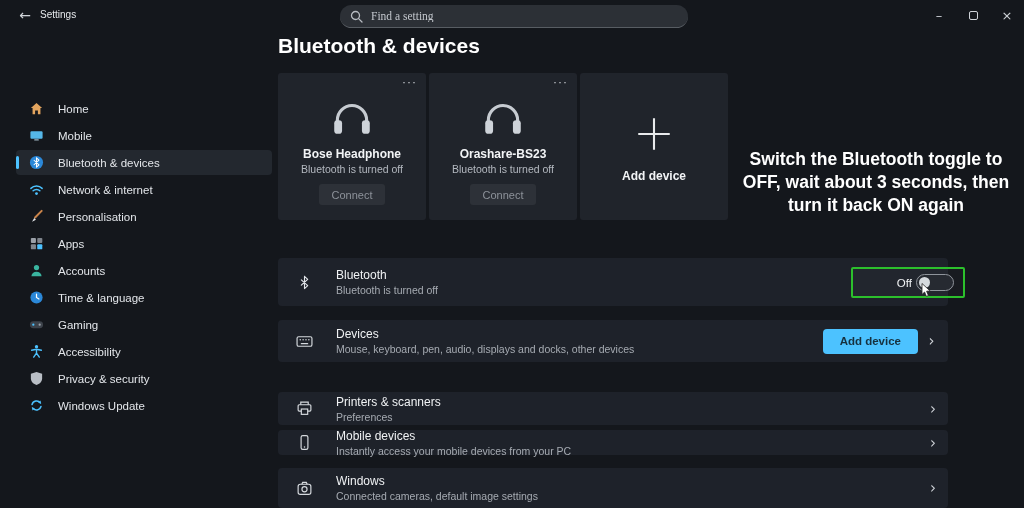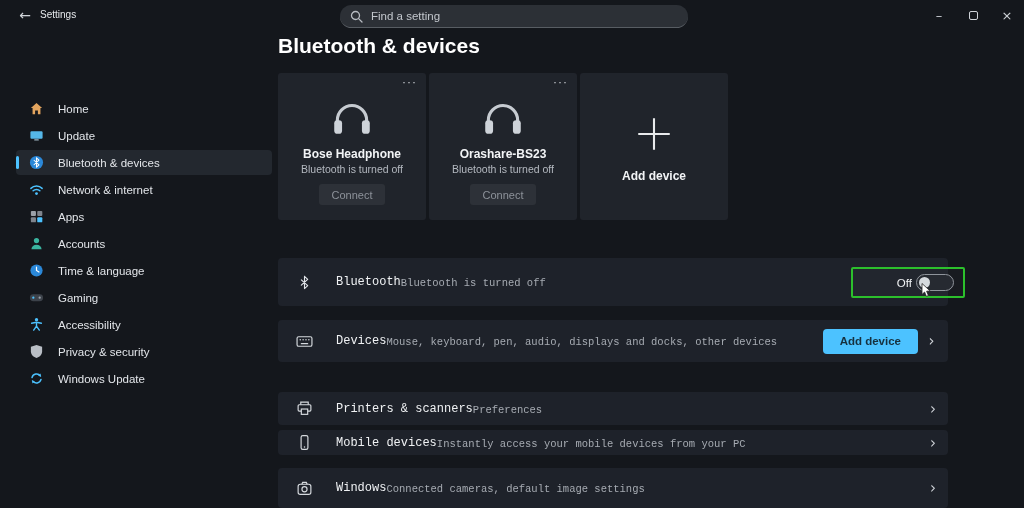--- a/index.html
+++ b/index.html
@@ -13,21 +13,21 @@
   
   .titlebar { position:absolute; left:0; top:0; width:1024px; height:30px; }
   .back-btn { position:absolute; left:14px; top:5px; width:22px; height:20px;
     font-family:"DejaVu Sans", sans-serif; font-size:14px; color:#cfd3d8;
     display:flex; align-items:center; justify-content:center; cursor:default; }
   .app-title { position:absolute; left:40px; top:9px; font-size:10px; color:#e6e9ec; }
   .searchbox { position:absolute; left:340px; top:5px; width:348px; height:23px;
     background:#2c3036; border-radius:12px; border-bottom:1px solid #585d63;
     display:flex; align-items:center; padding:0 10px; gap:8px; }
   .searchbox input { flex:1; background:transparent; border:none; outline:none;
-    color:#cfd3d8; font-size:11.5px; font-family:Liberation Sans, sans-serif; }
+    color:#cfd3d8; font-size:11.5px; font-family:Liberation Serif, serif; }
   .searchbox input::placeholder { color:#c3c7cd; }
   .win-controls { position:absolute; right:0; top:0; height:30px; display:flex; }
   .win-btn { width:34px; height:30px; display:flex; align-items:center; justify-content:center;
     color:#cfd3d8; font-size:13px; font-family:"DejaVu Sans", sans-serif; }
   .maxi-square { width:9px; height:9px; border:1.2px solid #cfd3d8; border-radius:2px; display:inline-block; }
 
   
   .sidebar { position:absolute; left:8px; top:30px; width:270px; height:478px; }
   .nav-list { position:absolute; left:8px; top:66px; width:256px; }
   .nav-item { position:relative; height:25px; margin-bottom:2px; border-radius:4px;
@@ -57,21 +57,21 @@
   .annotation { position:absolute; left:730px; top:148px; width:292px; text-align:center;
     font-size:17.5px; font-weight:bold; color:#ffffff; line-height:1.32; }
 
   .viewmore-bar { position:absolute; left:278px; top:230px; width:670px; height:23px;
     background:#1d212a; border-radius:3px; display:flex; align-items:center; justify-content:center; }
   .viewmore-link { font-size:11.5px; color:#5ec3d8; }
 
   .srow { position:absolute; left:278px; width:670px; background:#1e222a; border-radius:4px;
     display:flex; align-items:center; padding-left:17px; }
   .srow-icon { width:18px; height:18px; display:flex; align-items:center; justify-content:center; }
-  .srow-text { margin-left:23px; display:flex; justify-content:center;font-family:Liberation Mono, monospace; }
+  .srow-text { margin-left:23px; display:flex; flex-direction:column; justify-content:center; }
   .srow-title { font-size:12px; color:#f0f2f4; }
   .srow-sub { font-size:10.5px; color:#a6abb2; margin-top:2px; }
   .srow-right { margin-left:auto; display:flex; align-items:center; }
   .chevron { font-family:"DejaVu Sans", sans-serif; color:#cfd3d8; font-size:15px;
     width:30px; text-align:center; }
 
   #row-bluetooth { top:258px; height:48px; }
   .bt-toggle-zone { position:absolute; left:573px; top:9px; width:114px; height:31px;
     border:2.5px solid #2cc02c; border-radius:2px; display:flex; align-items:center;
     justify-content:flex-end; padding-right:9px; gap:4px; background:rgba(255,255,255,0.02); }
@@ -135,21 +135,21 @@
         <span class="nav-label">Home</span>
       </div>
 
       <div class="nav-item">
         <span class="nav-icon">
           <svg width="15" height="15" viewBox="0 0 16 16">
               <rect x="1.5" y="3.5" width="13" height="8" rx="1.2" fill="#55b7e8"></rect>
               <rect x="5.5" y="12" width="5" height="1.4" rx="0.7" fill="#9fb6c2"></rect>
             </svg>
         </span>
-        <span class="nav-label">Update</span>
+        <span class="nav-label">Mobile</span>
       </div>
 
       <div class="nav-item selected">
         <span class="nav-icon">
           <svg width="15" height="15" viewBox="0 0 16 16">
               <circle cx="8" cy="8" r="7" fill="#2b88d8"></circle>
               <path d="M8 3 V13 L10.6 10.6 L5.4 5.6 M8 3 L10.6 5.4 L5.4 10.4" fill="none" stroke="#ffffff" stroke-width="1.1" stroke-linejoin="round" stroke-linecap="round"></path>
             </svg>
         </span>
         <span class="nav-label">Bluetooth &amp; devices</span>
@@ -159,20 +159,29 @@
         <span class="nav-icon">
           <svg width="15" height="15" viewBox="0 0 16 16">
               <path d="M2 6.8 a8.5 8.5 0 0 1 12 0" fill="none" stroke="#4cc2ff" stroke-width="1.6" stroke-linecap="round"></path>
               <path d="M4.4 9.4 a5 5 0 0 1 7.2 0" fill="none" stroke="#4cc2ff" stroke-width="1.6" stroke-linecap="round"></path>
               <circle cx="8" cy="12.3" r="1.5" fill="#4cc2ff"></circle>
             </svg>
         </span>
         <span class="nav-label">Network &amp; internet</span>
       </div>
 
+      <div class="nav-item">
+        <span class="nav-icon">
+          <svg width="15" height="15" viewBox="0 0 16 16">
+              <path d="M13.5 2 L6.5 9" stroke="#c9834a" stroke-width="2.2" stroke-linecap="round"></path>
+              <path d="M5.6 9.6 L3.2 13.6 L7.4 11.4 Z" fill="#e6e9ec"></path>
+            </svg>
+        </span>
+        <span class="nav-label">Personalisation</span>
+      </div>
 
       <div class="nav-item">
         <span class="nav-icon">
           <svg width="15" height="15" viewBox="0 0 16 16">
               <rect x="2" y="2" width="5.4" height="5.4" rx="1" fill="#9aa0a8"></rect>
               <rect x="8.8" y="2" width="5.4" height="5.4" rx="1" fill="#7f858d"></rect>
               <rect x="2" y="8.8" width="5.4" height="5.4" rx="1" fill="#7f858d"></rect>
               <rect x="8.8" y="8.8" width="5.4" height="5.4" rx="1" fill="#4cc2ff"></rect>
             </svg>
         </span>
@@ -274,20 +283,21 @@
 
     <div class="dev-card add-card">
       <svg class="add-plus" width="42" height="42" viewBox="0 0 40 40">
         <path d="M20 5 V35 M5 20 H35" stroke="#e8eaec" stroke-width="2"></path>
       </svg>
       <div class="add-label">Add device</div>
     </div>
 
   </div>
 
+  <div class="annotation">Switch the Bluetooth toggle to OFF, wait about 3 seconds, then turn it back ON again</div>
 
 
   <div class="srow" id="row-bluetooth">
     <span class="srow-icon">
       <svg width="15" height="15" viewBox="0 0 16 16">
           <path d="M8 1.5 V14.5 L11.4 11.4 L4.6 5.2 M8 1.5 L11.4 4.6 L4.6 10.8" fill="none" stroke="#e2e5e9" stroke-width="1.2" stroke-linejoin="round" stroke-linecap="round"></path>
         </svg>
     </span>
     <div class="srow-text">
       <span class="srow-title">Bluetooth</span>

